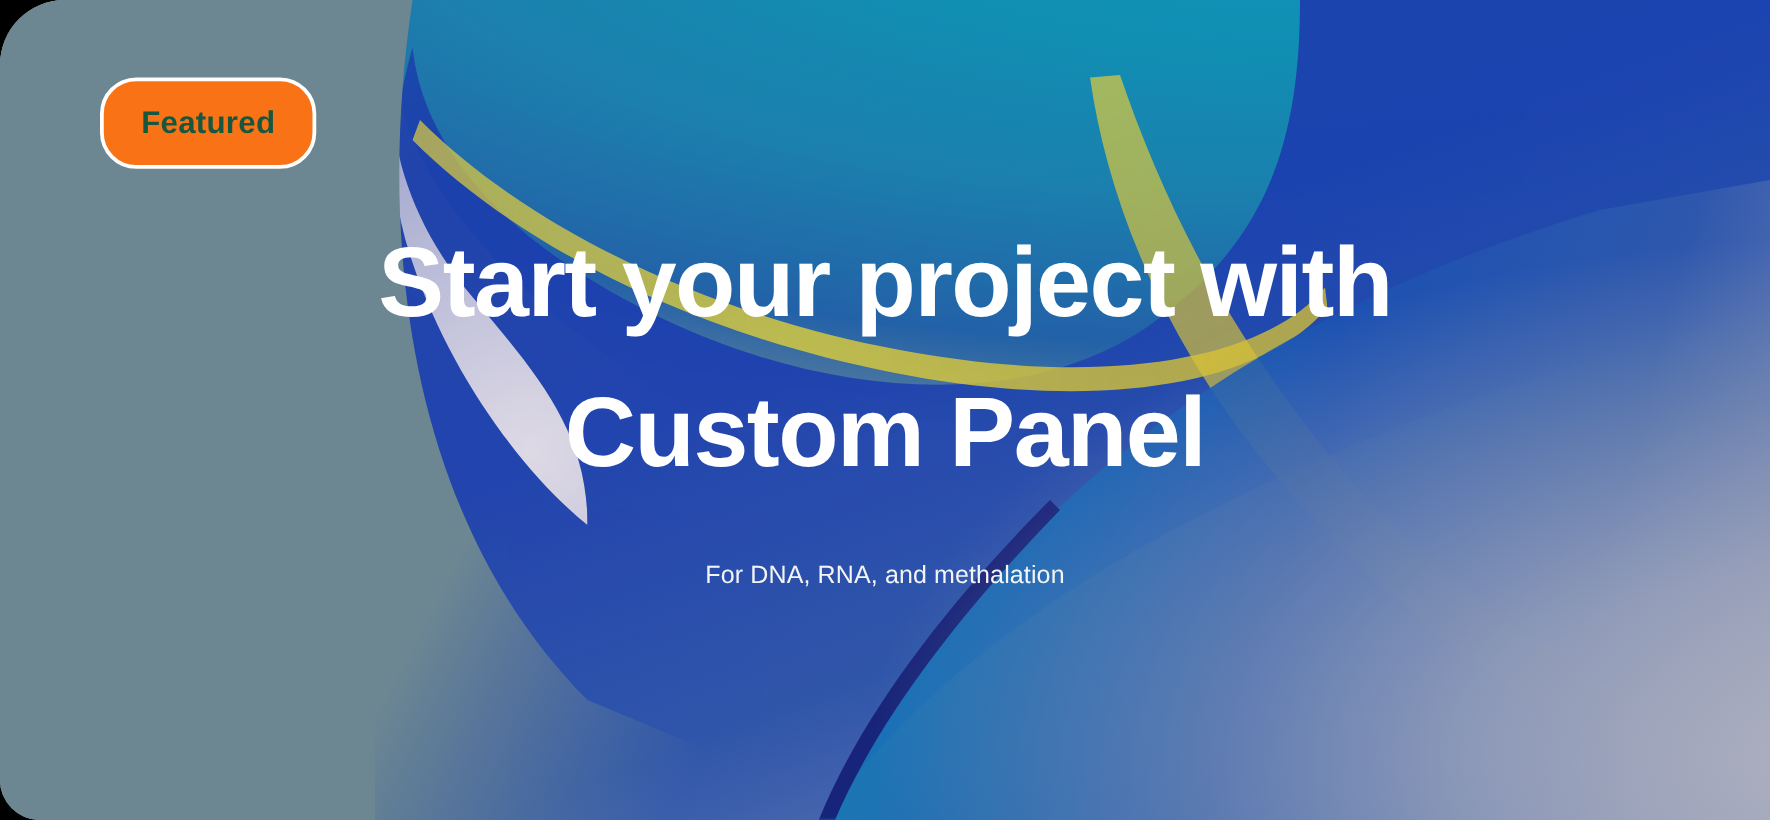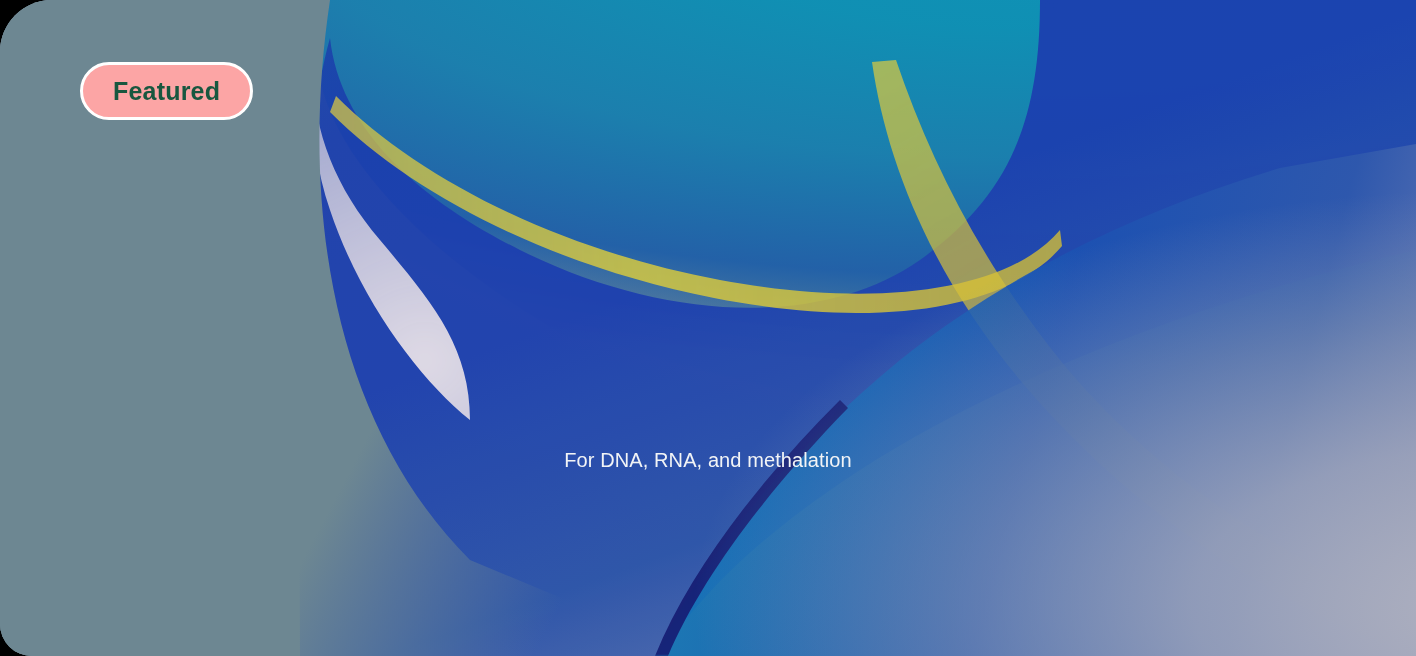--- a/index.html
+++ b/index.html
@@ -169,28 +169,28 @@
   #hero-content {
     position: absolute;
     inset: 0;
     z-index: 5;
   }
 
   #featured-badge {
     position: absolute;
     left: 80px;
     top: 62px;
-    height: 58px;
+    height: 73px;
     box-sizing: border-box;
     display: flex;
     align-items: center;
     justify-content: center;
     padding: 0 30px;
     border-radius: 29px;
-    background: #fca5a5;
+    background: #f97316;
     border: 3px solid #ffffff;
     color: #18573f;
     font-size: 25px;
     font-weight: bold;
     letter-spacing: 0.2px;
     white-space: nowrap;
   }
 
   #hero-headline {
     position: absolute;
@@ -237,17 +237,21 @@
   <div class="art-layer" id="art-haze-br"></div>
   <div class="art-layer" id="art-slate-wash"></div>
   <div class="art-layer" id="art-smooth"></div>
 
   <div id="hero-content">
 
     <div id="featured-badge">
       <span>Featured</span>
     </div>
 
+    <h1 id="hero-headline">
+      <span class="hl-line">Start your project with</span>
+      <span class="hl-line">Custom Panel</span>
+    </h1>
 
     <p id="hero-subtitle">For DNA, RNA, and methalation</p>
 
   </div>
 </div>
 
 </body></html>

